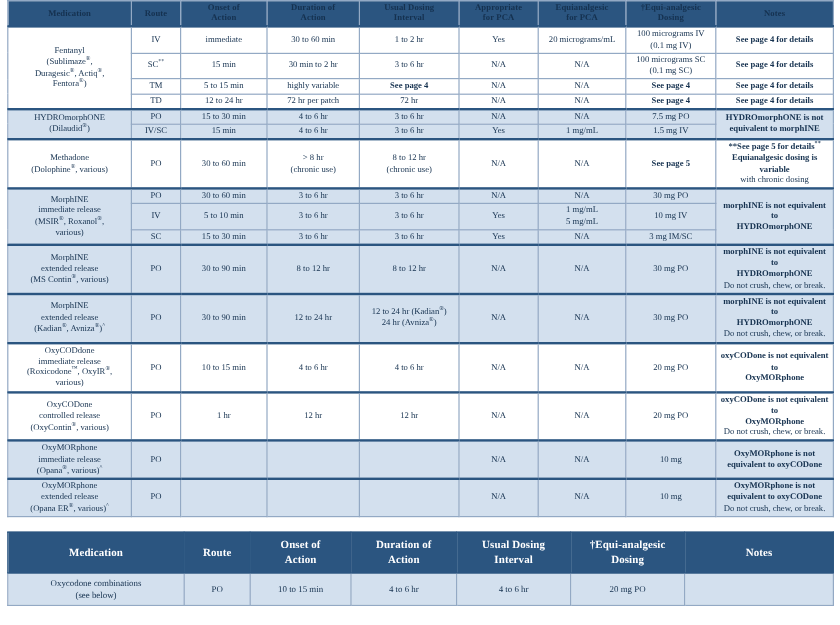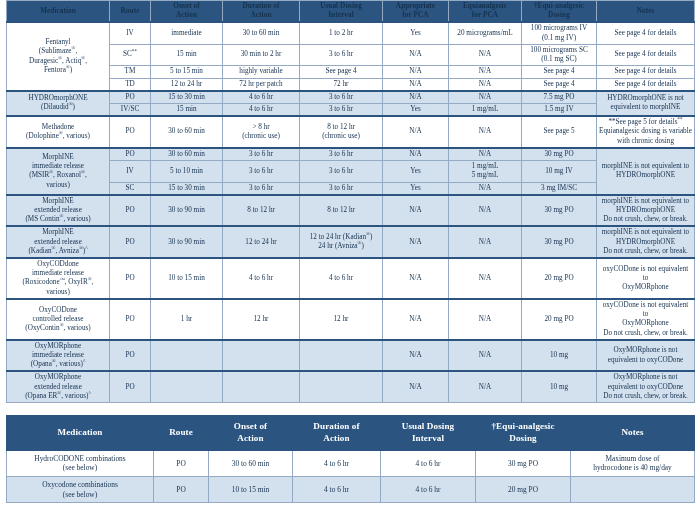--- a/index.html
+++ b/index.html
@@ -35,21 +35,21 @@
     line-height:1.2;
     padding:5px 2px;
     border:1px solid #2b5580;
     letter-spacing:.1px;
   }
   .shade td{background:#d3e0ee;}
   .plain td{background:#ffffff;}
 
   td.med{font-size:7.3px;line-height:1.3;}
   td.notes{font-size:7.2px;line-height:1.3;}
-  .b{font-weight:normal;}
+  .b{font-weight:bold;}
   sup{font-size:5.1px;vertical-align:super;line-height:0;}
 
   
   tr.topsep > td{border-top:2.2px solid #2b5580;}
 
   .gap{height:12px;}
 
   table.grid2{
     border-collapse:collapse;
     table-layout:fixed;
@@ -333,29 +333,20 @@
         <th>
           <span>†Equi-analgesic</span><br>
           <span>Dosing</span>
         </th>
         <th>
           <span>Notes</span>
         </th>
       </tr>
     </thead>
     <tbody id="t2body">
-        <tr class="plain">
-          <td class="med">HydroCODONE combinations<br>(see below)</td>
-          <td>PO</td>
-          <td>30 to 60 min</td>
-          <td>4 to 6 hr</td>
-          <td>4 to 6 hr</td>
-          <td>30 mg PO</td>
-          <td class="notes">Maximum dose of<br>hydrocodone is 40 mg/day</td>
-        </tr>
         <tr class="shade">
           <td class="med">Oxycodone combinations<br>(see below)</td>
           <td>PO</td>
           <td>10 to 15 min</td>
           <td>4 to 6 hr</td>
           <td>4 to 6 hr</td>
           <td>20 mg PO</td>
           <td class="notes"><span class="blank"></span></td>
         </tr>
       </tbody>

